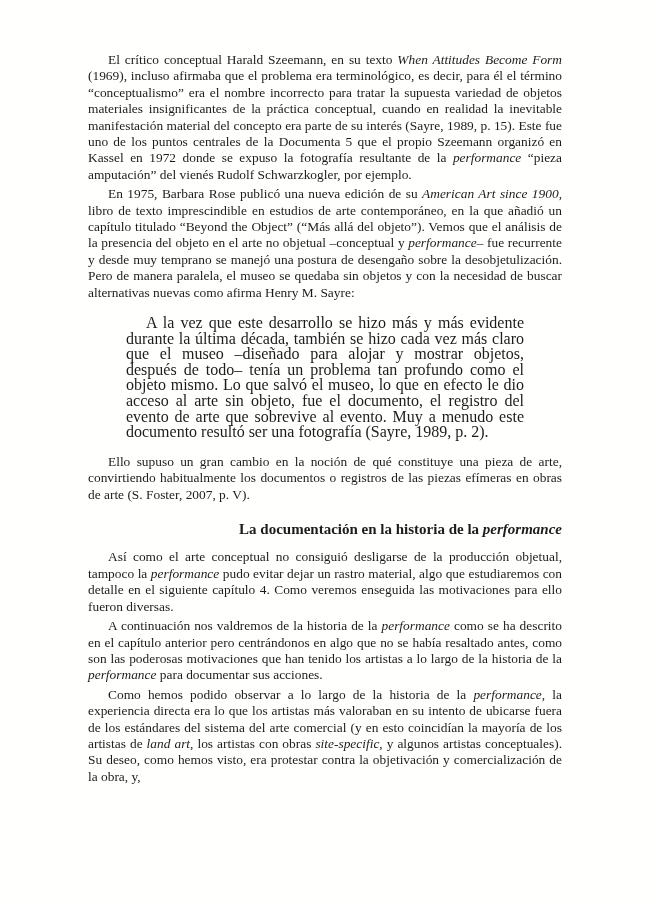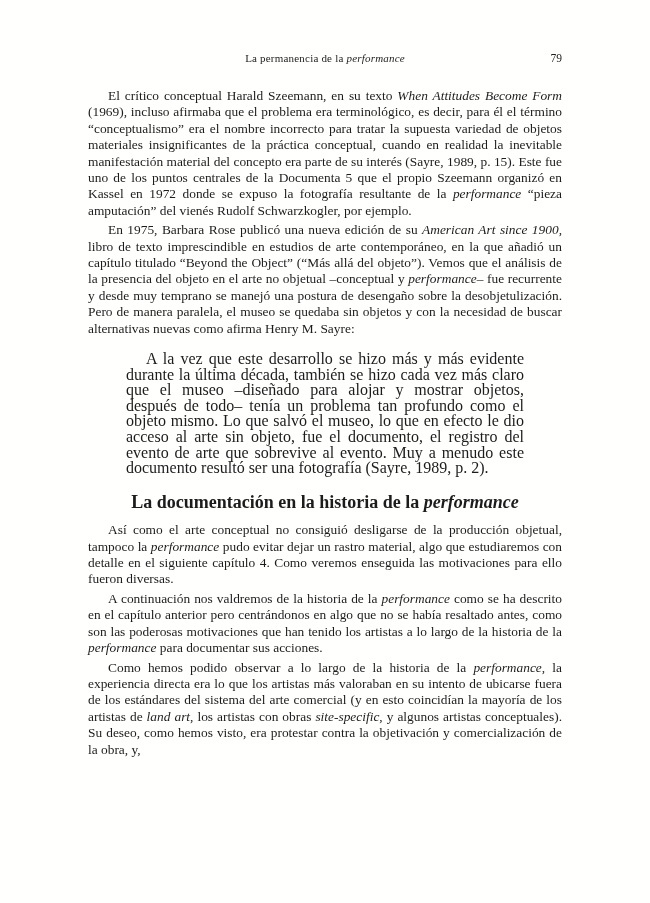--- a/index.html
+++ b/index.html
@@ -44,44 +44,40 @@
     margin: 0 0 3px 0;
     text-indent: 20px;
   }
   .blockquote {
     margin: 14px 38px 14px 38px;
     font-size: 16px;
     line-height: 15.6px;
     text-indent: 20px;
   }
   .section-heading {
-    font-size: 18px;
+    font-size: 15px;
     font-weight: bold;
     margin: 18px 0 12px 0;
-    text-align: center;
+    text-align: right;
     text-indent: 0;
   }
   .seg-i  { font-style: italic; }
   .seg-b  { font-weight: bold; }
   .seg-bi { font-weight: bold; font-style: italic; }
 </style>
 </head>
 <body>
 
 <div class="page">
 
-  <div class="running-header">
-    <span></span>
-    <span class="header-title"><span>La permanencia de la </span><span class="seg-i">performance</span></span>
-    <span class="page-number">79</span>
-  </div>
 
   <div class="body-text">
     <p class="para"><span>El crítico conceptual Harald Szeemann, en su texto </span><span class="seg-i">When Attitudes Become Form</span><span> (1969), incluso afirmaba que el problema era terminológico, es decir, para él el término “conceptualismo” era el nombre incorrecto para tratar la supuesta variedad de objetos materiales insignificantes de la práctica conceptual, cuando en realidad la inevitable manifestación material del concepto era parte de su interés (Sayre, 1989, p. 15). Este fue uno de los puntos centrales de la Documenta 5 que el propio Szeemann organizó en Kassel en 1972 donde se expuso la fotografía resultante de la </span><span class="seg-i">performance</span><span> “pieza amputación” del vienés Rudolf Schwarzkogler, por ejemplo.</span></p>
     <p class="para"><span>En 1975, Barbara Rose publicó una nueva edición de su </span><span class="seg-i">American Art since 1900</span><span>, libro de texto imprescindible en estudios de arte contemporáneo, en la que añadió un capítulo titulado “Beyond the Object” (“Más allá del objeto”). Vemos que el análisis de la presencia del objeto en el arte no objetual –conceptual y </span><span class="seg-i">performance</span><span>– fue recurrente y desde muy temprano se manejó una postura de desengaño sobre la desobjetulización. Pero de manera paralela, el museo se quedaba sin objetos y con la necesidad de buscar alternativas nuevas como afirma Henry M. Sayre:</span></p>
     <p class="blockquote"><span>A la vez que este desarrollo se hizo más y más evidente durante la última década, también se hizo cada vez más claro que el museo –diseñado para alojar y mostrar objetos, después de todo– tenía un problema tan profundo como el objeto mismo. Lo que salvó el museo, lo que en efecto le dio acceso al arte sin objeto, fue el documento, el registro del evento de arte que sobrevive al evento. Muy a menudo este documento resultó ser una fotografía (Sayre, 1989, p. 2).</span></p>
+    <p class="para"><span>Ello supuso un gran cambio en la noción de qué constituye una pieza de arte, convirtiendo habitualmente los documentos o registros de las piezas efímeras en obras de arte (S. Foster, 2007, p. V).</span></p>
     <h2 class="section-heading"><span class="seg-b">La documentación en la historia de la </span><span class="seg-bi">performance</span></h2>
     <p class="para"><span>Así como el arte conceptual no consiguió desligarse de la producción objetual, tampoco la </span><span class="seg-i">performance</span><span> pudo evitar dejar un rastro material, algo que estudiaremos con detalle en el siguiente capítulo 4. Como veremos enseguida las motivaciones para ello fueron diversas.</span></p>
     <p class="para"><span>A continuación nos valdremos de la historia de la </span><span class="seg-i">performance</span><span> como se ha descrito en el capítulo anterior pero centrándonos en algo que no se había resaltado antes, como son las poderosas motivaciones que han tenido los artistas a lo largo de la historia de la </span><span class="seg-i">performance</span><span> para documentar sus acciones.</span></p>
     <p class="para"><span>Como hemos podido observar a lo largo de la historia de la </span><span class="seg-i">performance</span><span>, la experiencia directa era lo que los artistas más valoraban en su intento de ubicarse fuera de los estándares del sistema del arte comercial (y en esto coincidían la mayoría de los artistas de </span><span class="seg-i">land art</span><span>, los artistas con obras </span><span class="seg-i">site-specific</span><span>, y algunos artistas conceptuales). Su deseo, como hemos visto, era protestar contra la objetivación y comercialización de la obra, y,</span></p>
   </div>
 
 </div>
 
 </body></html>

